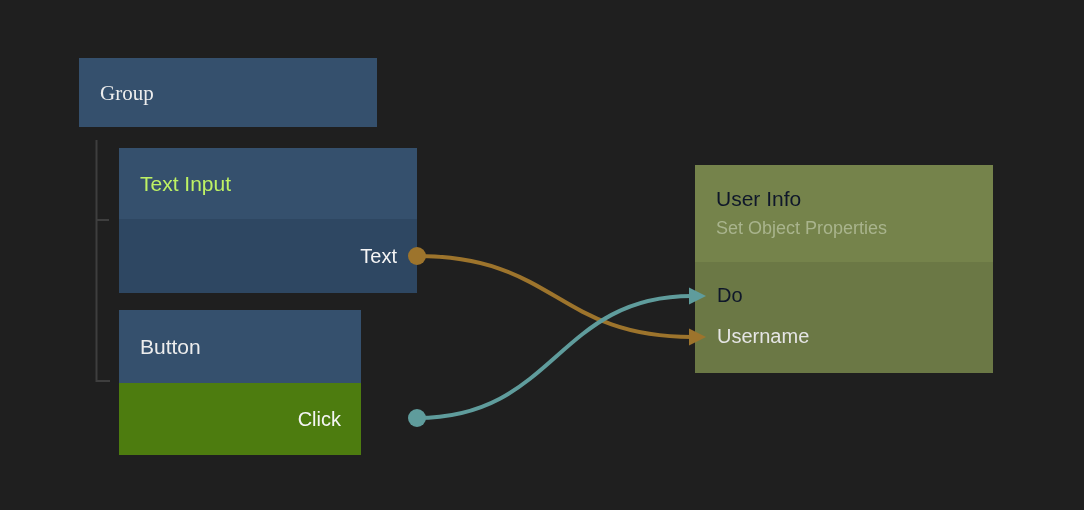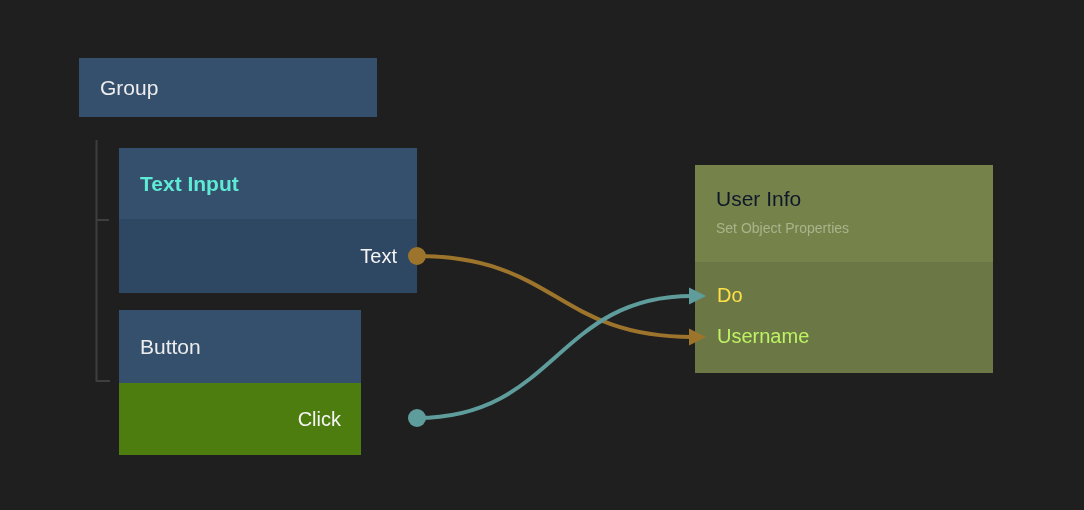--- a/index.html
+++ b/index.html
@@ -33,32 +33,32 @@
     padding-left: 21px;
     box-sizing: border-box;
   }
   .node-title {
     font-size: 21px;
     color: #ededed;
     line-height: 30px;
     white-space: nowrap;
   }
   .node-subtitle {
-    font-size: 14px;
+    font-size: 18px;
     color: #a9b48d;
     line-height: 29px;
     white-space: nowrap;
   }
   .blue .header { background: #35506d; }
   .blue .body   { background: #2e4762; }
   .green .header{ background: #75834b; }
   .green .body  { background: #6b7845; }
 
   #node-group        { left: 79px;  top: 58px;  width: 298px; height: 70px; }
-  #node-group .header{ height: 59px; }
+  #node-group .header{ height: 69px; font-family: Liberation Serif, serif; }
 
   #node-text-input        { left: 119px; top: 148px; width: 298px; height: 145px; }
   #node-text-input .header{ height: 71px; }
   #node-text-input .body  { height: 74px; }
 
   #node-button        { left: 119px; top: 310px; width: 242px; height: 145px; }
   #node-button .header{ height: 73px; }
   #node-button .body  { height: 72px; }
 
   #node-user-info        { left: 695px; top: 165px; width: 298px; height: 208px; }
@@ -95,21 +95,21 @@
   </svg>
 
   <div class="node blue" id="node-group">
     <div class="header" style="background-color: rgb(53, 80, 109);">
       <span class="node-title" style="color: rgb(237, 237, 237);">Group</span>
     </div>
   </div>
 
   <div class="node blue" id="node-text-input">
     <div class="header" style="background-color: rgb(53, 80, 109);">
-      <span class="node-title" style="color: #5eead4; font-weight: bold;">Text Input</span>
+      <span class="node-title" style="color: #bef264;">Text Input</span>
     </div>
     <div class="body" style="background-color: rgb(46, 71, 98); padding-left: 16px;">
       <div class="out-row">
         <span class="port-label" style="color: rgb(245, 245, 245);">Text</span>
       </div>
     </div>
   </div>
 
   <div class="node blue" id="node-button">
     <div class="header" style="background-color: rgb(53, 80, 109);">
@@ -122,24 +122,24 @@
     </div>
   </div>
 
   <div class="node green" id="node-user-info">
     <div class="header" style="background-color: rgb(117, 131, 75);">
       <span class="node-title" style="color: #0f172a;">User Info</span>
       <span class="node-subtitle" style="color: rgb(169, 180, 141);">Set Object Properties</span>
     </div>
     <div class="body" style="background-color: rgb(107, 120, 69);">
       <div class="in-row">
-        <span class="port-label" style="color: #fde047;">Do</span>
+        <span class="port-label" style="color: #0f172a;">Do</span>
       </div>
       <div class="in-row">
-        <span class="port-label" style="color: #bef264;">Username</span>
+        <span class="port-label" style="color: #e5e5e5;">Username</span>
       </div>
     </div>
   </div>
 
   <svg id="wires" viewBox="0 0 1084 510">
 
     <path d="M417,256 C556,256 556,337 692,337" fill="none" stroke="#9d742c" stroke-width="4" style="stroke: rgb(157, 116, 44);"></path>
     <polygon points="689,328.5 706,337 689,345.5" fill="#9d742c" style="fill: rgb(157, 116, 44);"></polygon>
 
     <path d="M417,418 C556,418 556,296 692,296" fill="none" stroke="#5f9c9c" stroke-width="4" style="stroke: rgb(95, 156, 156);"></path>

